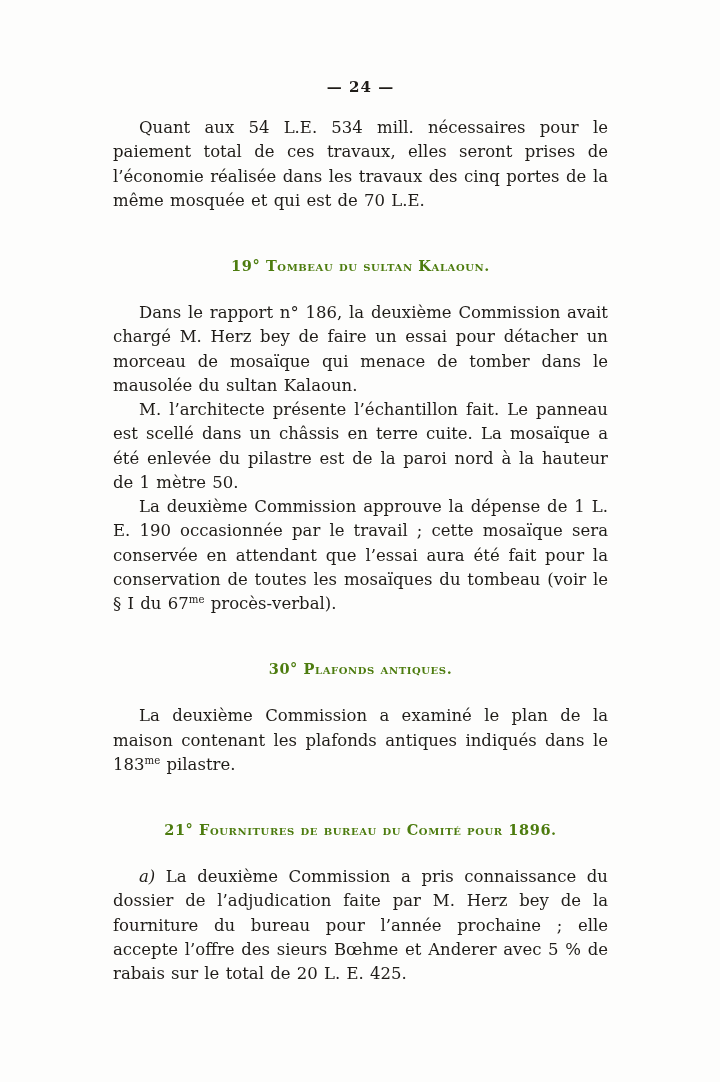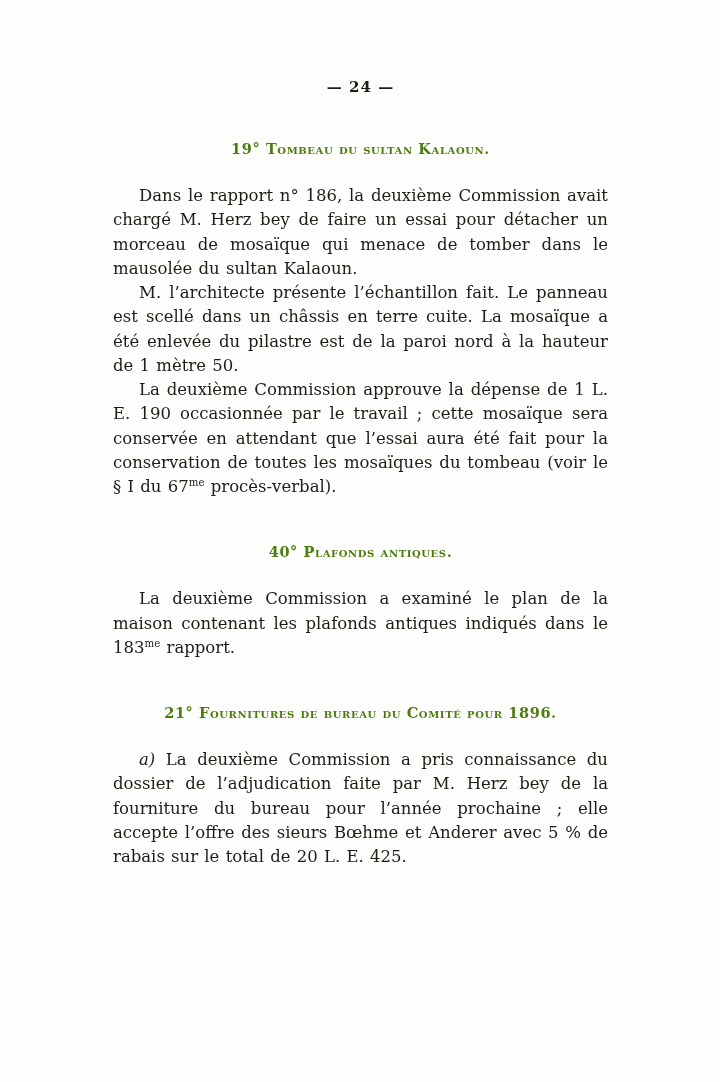--- a/index.html
+++ b/index.html
@@ -50,31 +50,32 @@
   }
 </style>
 </head>
 <body>
 
 <div class="scan-page">
 
   <div class="page-number">— 24 —</div>
 
 
+  <p class="body-p"><span>Quant aux 54 L.E. 534 mill. nécessaires pour le paiement total de ces travaux, elles seront prises de l’économie réalisée dans les travaux des cinq portes de la même mosquée et qui est de 70 L.E.</span></p>
 
   <h2 class="section-heading">19° Tombeau du sultan Kalaoun.</h2>
 
   <p class="body-p"><span>Dans le rapport n° 186, la deuxième Commission avait chargé M. Herz bey de faire un essai pour détacher un morceau de mosaïque qui menace de tomber dans le mausolée du sultan Kalaoun.</span></p>
 
   <p class="body-p"><span>M. l’architecte présente l’échantillon fait. Le panneau est scellé dans un châssis en terre cuite. La mosaïque a été enlevée du pilastre est de la paroi nord à la hauteur de 1 mètre 50.</span></p>
 
   <p class="body-p"><span>La deuxième Commission approuve la dépense de 1 L. E. 190 occasionnée par le travail ; cette mosaïque sera conservée en attendant que l’essai aura été fait pour la conservation de toutes les mosaïques du tombeau (voir le § I du 67</span><sup>me</sup><span> procès-verbal).</span></p>
 
-  <h2 class="section-heading">40° Plafonds antiques.</h2>
+  <h2 class="section-heading">30° Plafonds antiques.</h2>
 
-  <p class="body-p"><span>La deuxième Commission a examiné le plan de la maison contenant les plafonds antiques indiqués dans le 183</span><sup>me</sup><span> rapport.</span></p>
+  <p class="body-p"><span>La deuxième Commission a examiné le plan de la maison contenant les plafonds antiques indiqués dans le 183</span><sup>me</sup><span> pilastre.</span></p>
 
 
   <h2 class="section-heading">21° Fournitures de bureau du Comité pour 1896.</h2>
 
   <p class="body-p"><i>a)</i><span> La deuxième Commission a pris connaissance du dossier de l’adjudication faite par M. Herz bey de la fourniture du bureau pour l’année prochaine ; elle accepte l’offre des sieurs Bœhme et Anderer avec 5 % de rabais sur le total de 20 L. E. 425.</span></p>
 
 </div>
 
 </body></html>

